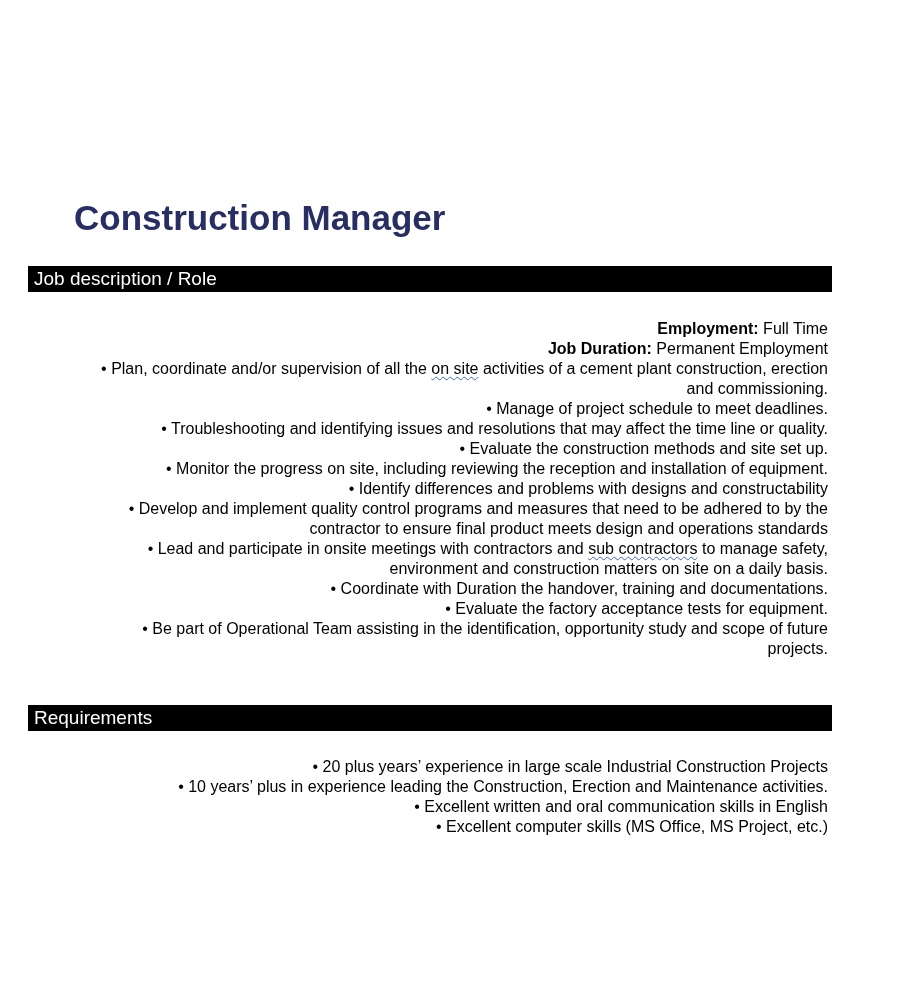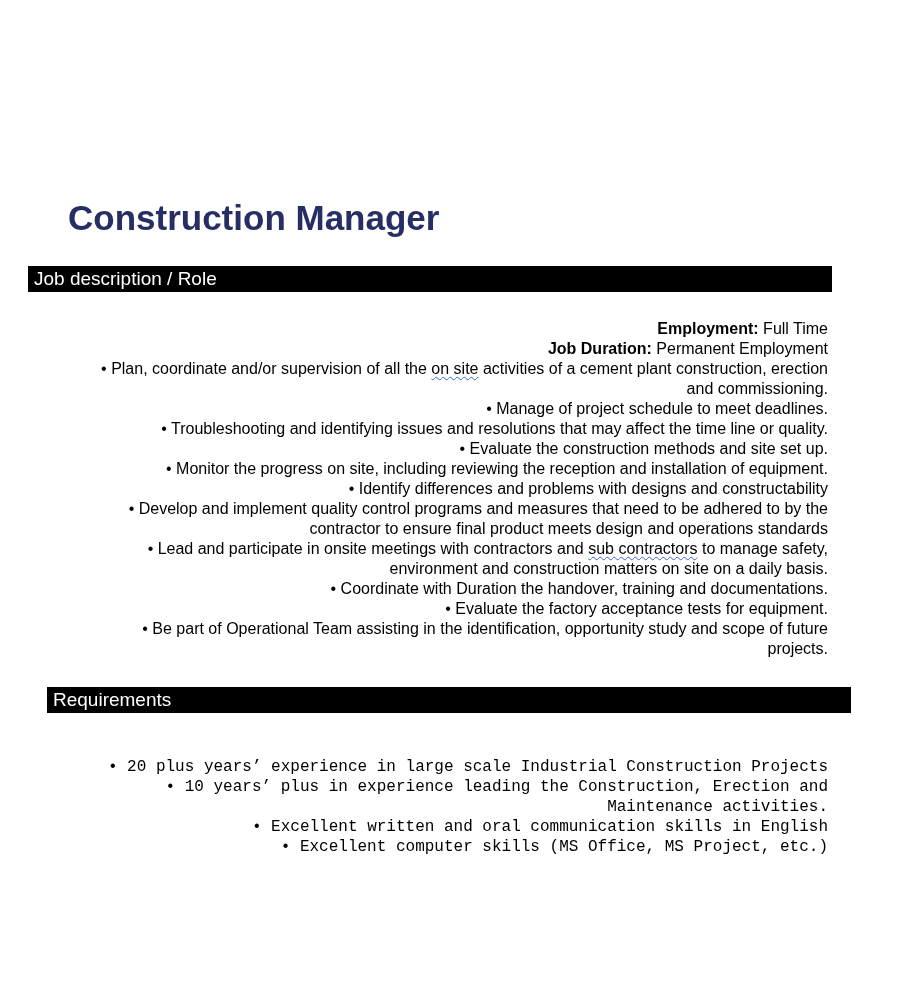--- a/index.html
+++ b/index.html
@@ -11,21 +11,21 @@
     position: relative;
     width: 914px;
     height: 987px;
     background: #ffffff;
     overflow: hidden;
     font-family: "Liberation Sans", sans-serif;
     color: #000000;
   }
   .title {
     position: absolute;
-    left: 68px;
+    left: 74px;
     top: 199px;
     margin: 0;
     font-size: 35px;
     line-height: 1.1;
     font-weight: 700;
     color: #272e63;
     white-space: nowrap;
   }
   .banner {
     position: absolute;
@@ -35,32 +35,32 @@
     background: #000000;
     color: #ffffff;
     font-size: 19px;
     line-height: 25px;
     padding-left: 6px;
     box-sizing: border-box;
     overflow: hidden;
     white-space: nowrap;
   }
   .banner-jd  { top: 266px; }
-  .banner-req { top: 687px; margin-left: 19px; }
+  .banner-req { top: 705px; }
   .body-block {
     position: absolute;
     left: 80px;
     width: 748px;
     font-size: 16px;
     line-height: 20px;
     color: #000000;
     text-align: right;
   }
   .jd-body  { top: 319px; }
-  .req-body { top: 757px; font-family: Liberation Mono, monospace; }
+  .req-body { top: 757px; }
   .field-line, .bullet-line {
     margin: 0;
     padding: 0;
   }
   .field-label { font-weight: 700; }
   .squiggle {
     text-decoration-line: underline;
     text-decoration-style: wavy;
     text-decoration-color: #3a66c9;
     text-decoration-thickness: 1px;

